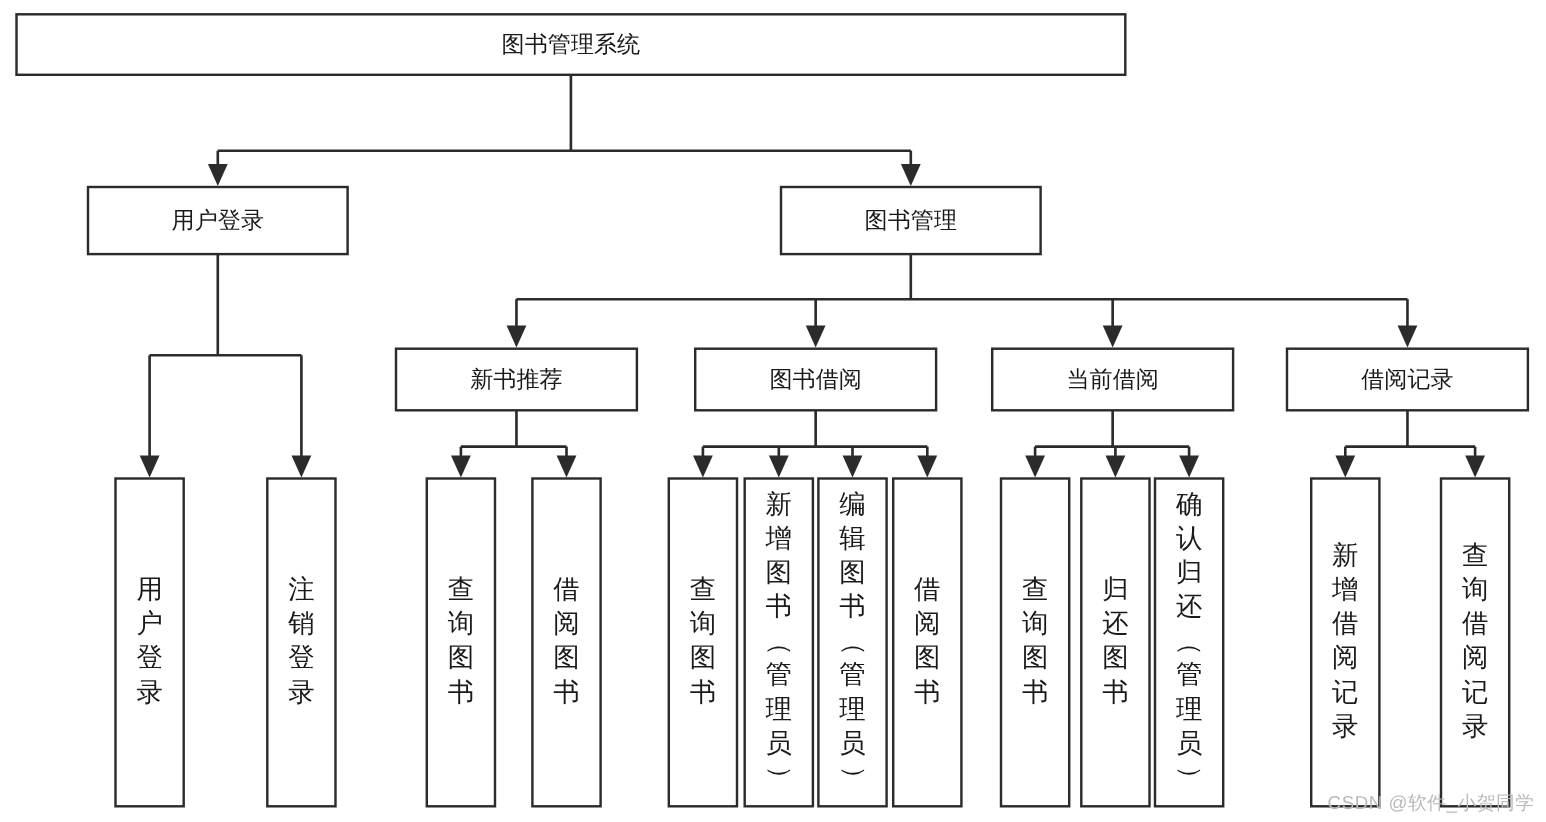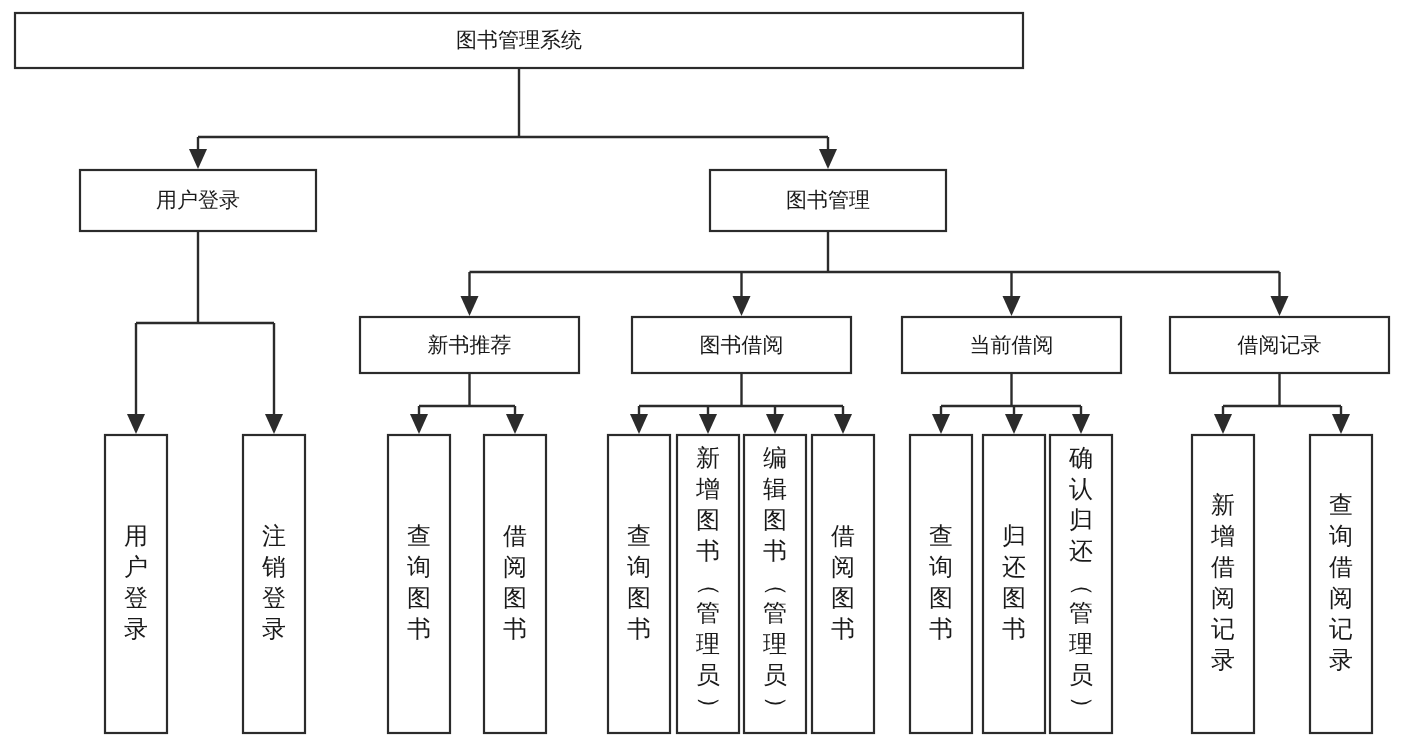--- a/index.html
+++ b/index.html
@@ -294,13 +294,14 @@
             <text x="1341" y="506.5" class="leaf-label-char">查</text>
             <text x="1341" y="537.5" class="leaf-label-char">询</text>
             <text x="1341" y="568.5" class="leaf-label-char">借</text>
             <text x="1341" y="599.5" class="leaf-label-char">阅</text>
             <text x="1341" y="630.5" class="leaf-label-char">记</text>
             <text x="1341" y="661.5" class="leaf-label-char">录</text>
           </g>
         </g>
       </g>
   </svg>
+  <div class="watermark">CSDN @软件_小贺同学</div>
 </div>
 
 </body></html>

